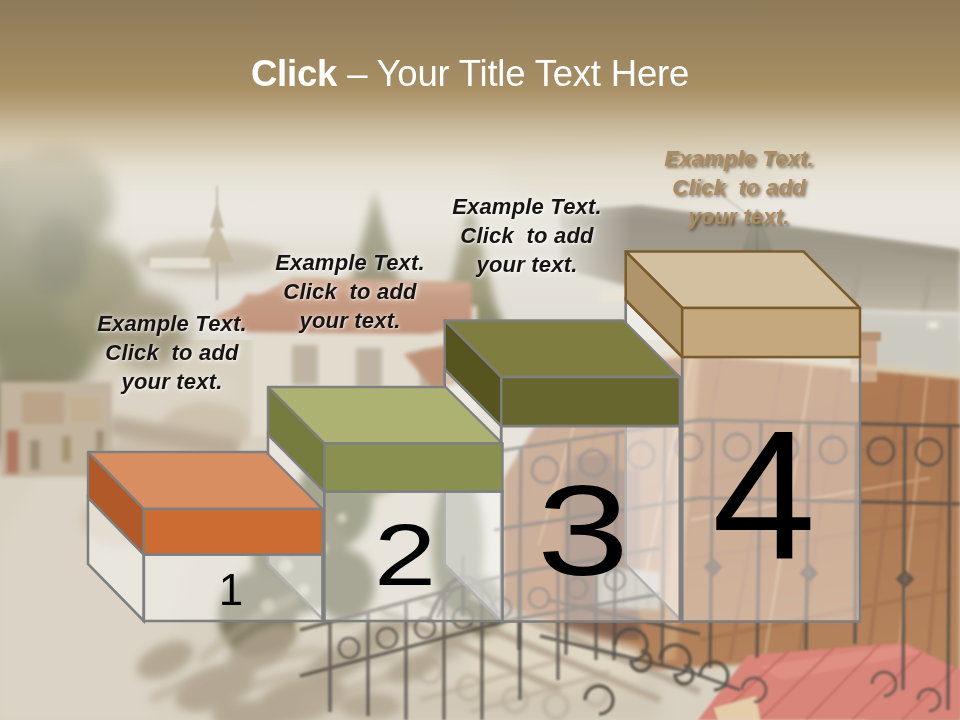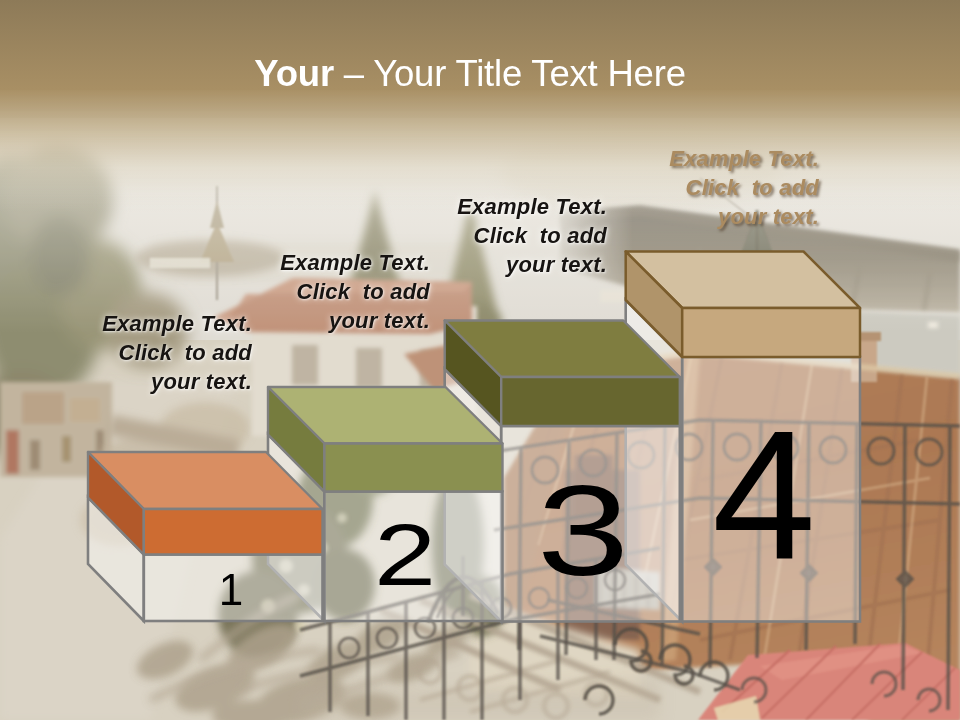--- a/index.html
+++ b/index.html
@@ -1,18 +1,18 @@
 <!DOCTYPE html>
 <html><head>
 <meta charset="utf-8">
 <style>
   html,body{margin:0;padding:0;width:960px;height:720px;overflow:hidden;}
   body{font-family:"Liberation Sans", sans-serif;position:relative;background:#d9d3c6;}
   .abs{position:absolute;}
-  .extext{font-style:italic;font-weight:bold;color:#171412;text-align:right;
+  .extext{font-style:italic;font-weight:bold;color:#171412;text-align:center;
     font-size:22px;line-height:29px;letter-spacing:0.2px;
     text-shadow:0 0 6px rgba(255,255,255,0.85), 1px 1px 2px rgba(255,255,255,0.6);}
 </style>
 </head>
 <body>
 
 <svg class="abs" style="left:0;top:0" width="960" height="720" viewBox="0 0 960 720">
   <defs>
     <filter id="b1" x="-30%" y="-30%" width="160%" height="160%">
         <feGaussianBlur stdDeviation="1.2"></feGaussianBlur>
@@ -346,21 +346,21 @@
   </g>
 
   <rect x="0" y="118" width="960" height="215" fill="url(#skyfade)"></rect>
 
   <rect x="0" y="0" width="960" height="720" fill="#fdf6e7" opacity="0.13"></rect>
 </svg>
 
 <div class="abs" style="left:0;top:0;width:960px;height:212px;background:linear-gradient(to bottom,#8d7a58 0%,#a88f64 42%,rgba(195,178,143,0.8) 62%,rgba(212,200,172,0.38) 79%,rgba(218,210,188,0.12) 91%,rgba(220,210,188,0) 100%);"></div>
 
 <div class="abs" style="left:-10px;top:53px;width:960px;text-align:center;color:#fff;font-size:36.5px;letter-spacing:-0.2px;">
-  <span style="font-weight:bold">Your</span> – Your Title Text Here
+  <span style="font-weight:bold">Click</span> – Your Title Text Here
 </div>
 
 <div class="abs extext" style="left:92px;top:309px;width:160px;">Example Text. Click&nbsp; to add your text.</div>
 
 <div class="abs extext" style="left:270px;top:248px;width:160px;">Example Text. Click&nbsp; to add your text.</div>
 
 <div class="abs extext" style="left:447px;top:192px;width:160px;">Example Text. Click&nbsp; to add your text.</div>
 
 <div class="abs extext" style="left:659px;top:144px;width:160px;color:#ab8b60;text-shadow:2px 2px 3px rgba(70,50,30,0.65);">Example Text. Click&nbsp; to add your text.</div>
 

